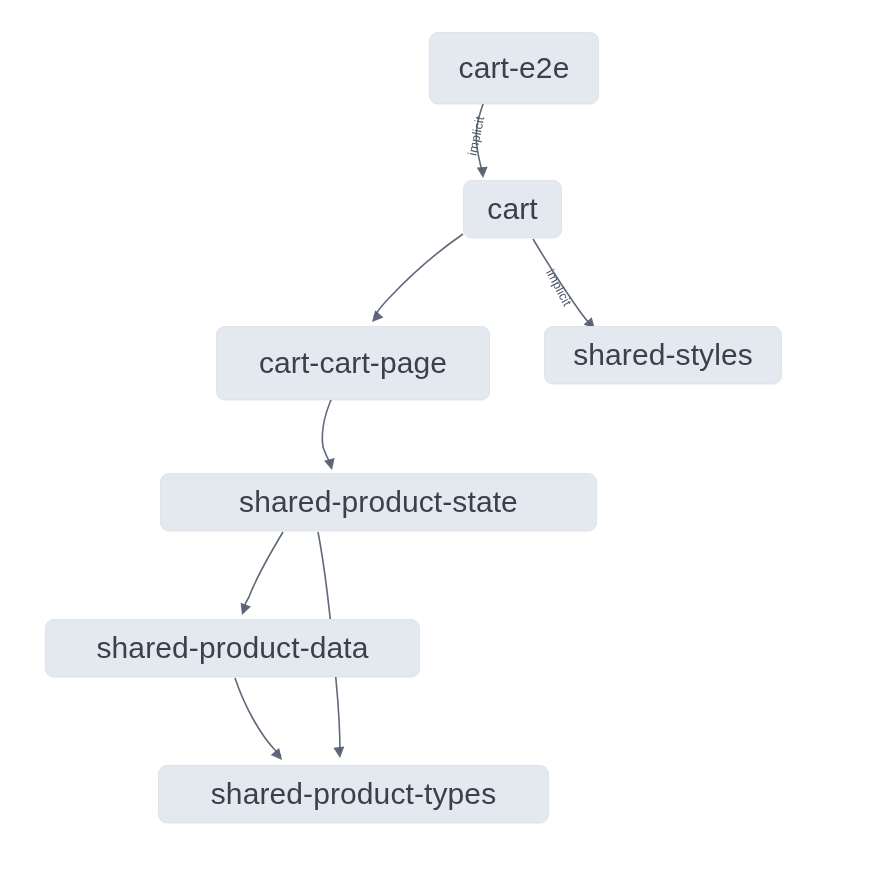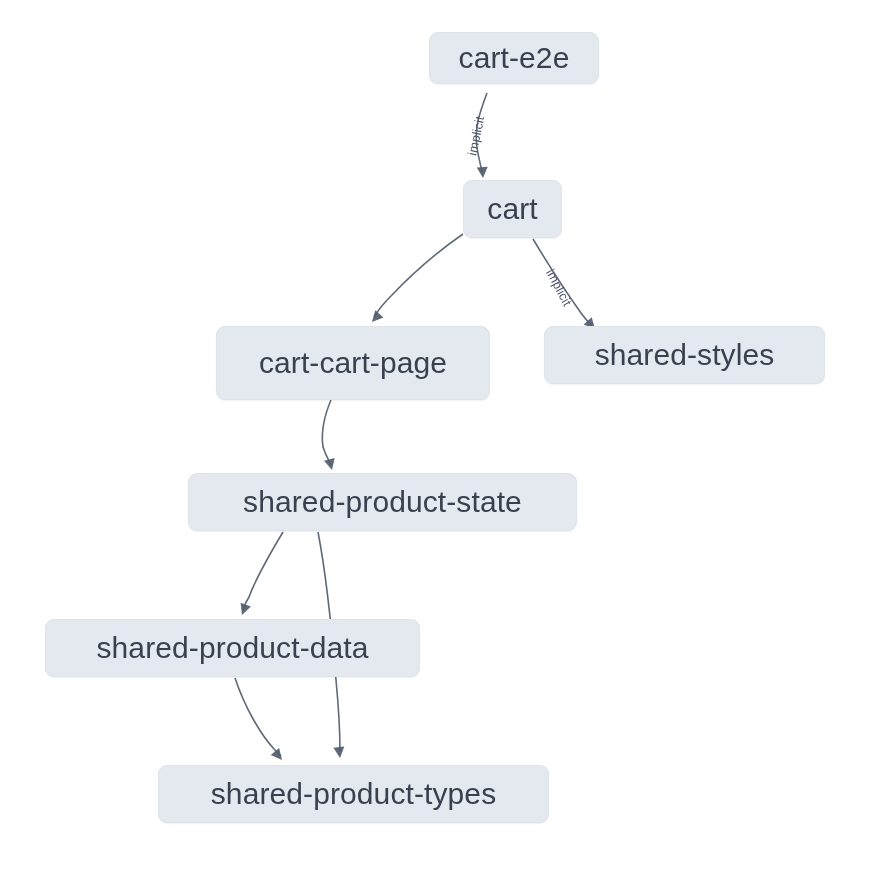--- a/index.html
+++ b/index.html
@@ -80,33 +80,33 @@
       <path class="edge-arrow" d="M 0 0 L -11 -5.5 L -11 5.5 Z" transform="translate(595,329) rotate(48)"></path>
       <path class="edge-arrow" d="M 0 0 L -11 -5.5 L -11 5.5 Z" transform="translate(332,470) rotate(76)"></path>
       <path class="edge-arrow" d="M 0 0 L -11 -5.5 L -11 5.5 Z" transform="translate(242,615) rotate(110)"></path>
       <path class="edge-arrow" d="M 0 0 L -11 -5.5 L -11 5.5 Z" transform="translate(340,758) rotate(84)"></path>
       <path class="edge-arrow" d="M 0 0 L -11 -5.5 L -11 5.5 Z" transform="translate(282,760) rotate(50)"></path>
       <text class="edge-label" x="0" y="0" text-anchor="middle" dominant-baseline="middle" transform="translate(477,136) rotate(-78)">implicit</text>
       <text class="edge-label" x="0" y="0" text-anchor="middle" dominant-baseline="middle" transform="translate(558,288) rotate(62)">implicit</text>
     </svg>
 
   <div id="node-layer">
-      <div class="graph-node" style="left: 429px; top: 32px; width: 170px; height: 52px;">
+      <div class="graph-node" style="left: 429px; top: 32px; width: 170px; height: 72px;">
         <span class="node-label">cart-e2e</span>
       </div>
       <div class="graph-node" style="left: 463px; top: 180px; width: 99px; height: 58px; justify-content: center;">
         <span class="node-label">cart</span>
       </div>
       <div class="graph-node" style="left: 216px; top: 326px; width: 274px; height: 74px;">
         <span class="node-label">cart-cart-page</span>
       </div>
-      <div class="graph-node" style="left: 544px; top: 326px; width: 281px; height: 58px;">
+      <div class="graph-node" style="left: 544px; top: 326px; width: 238px; height: 58px;">
         <span class="node-label">shared-styles</span>
       </div>
-      <div class="graph-node" style="left: 160px; top: 473px; width: 389px; height: 58px; margin-left: 28px;">
+      <div class="graph-node" style="left: 160px; top: 473px; width: 437px; height: 58px;">
         <span class="node-label">shared-product-state</span>
       </div>
       <div class="graph-node" style="left: 45px; top: 619px; width: 375px; height: 58px;">
         <span class="node-label">shared-product-data</span>
       </div>
       <div class="graph-node" style="left: 158px; top: 765px; width: 391px; height: 58px;">
         <span class="node-label">shared-product-types</span>
       </div>
     </div>
 

